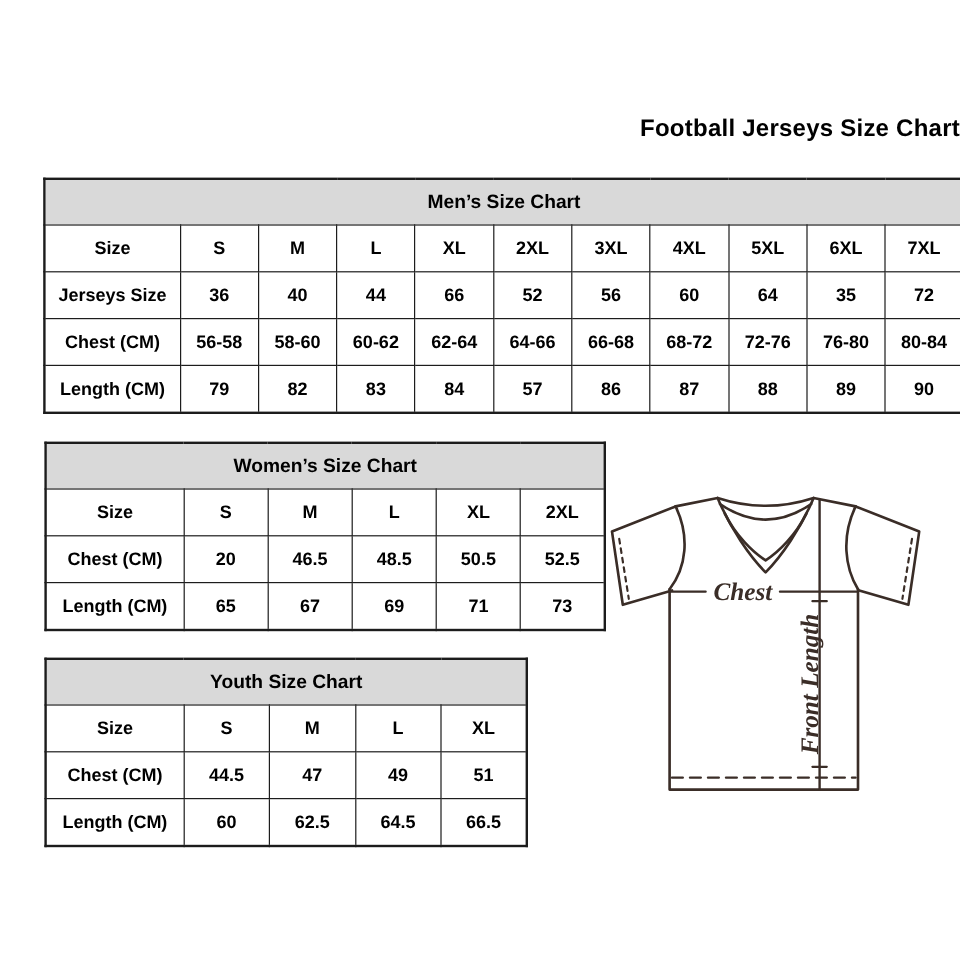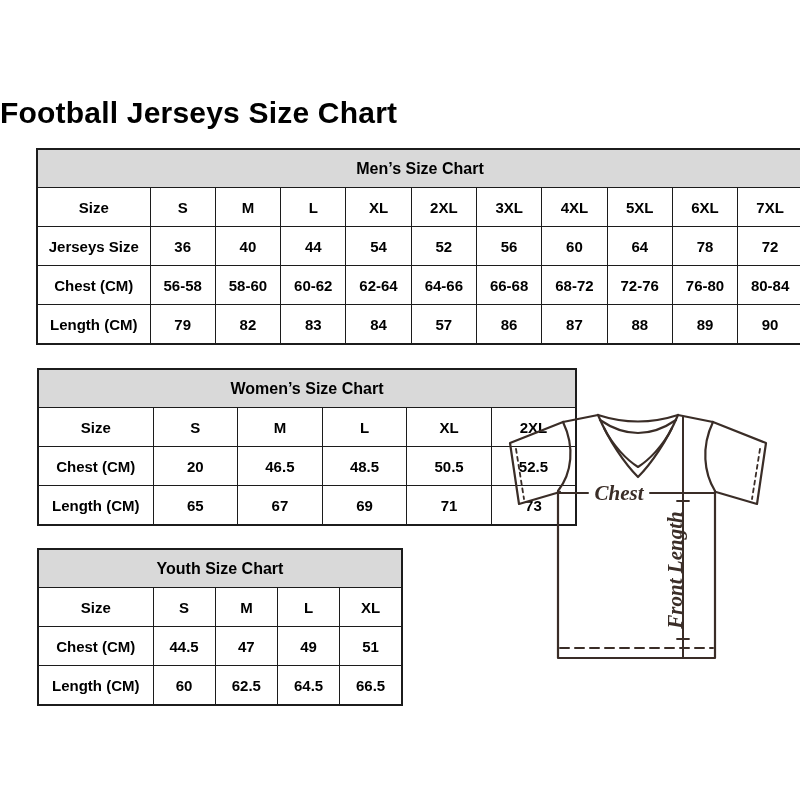--- a/index.html
+++ b/index.html
@@ -9,39 +9,39 @@
     --line:#3a2d27;
   }
   html,body{margin:0;padding:0;}
   body{
     width:800px;height:800px;background:#ffffff;
     font-family:"Liberation Sans",sans-serif;color:var(--ink);
   }
   .page{position:relative;width:800px;height:800px;overflow:hidden;background:#ffffff;}
   .page-title{
     position:absolute;left:0;right:0;top:96px;
-    text-align:left;font-size:30px;font-weight:bold;letter-spacing:0.2px;
+    text-align:right;font-size:20px;font-weight:bold;letter-spacing:0.2px;
   }
   table{
     position:absolute;border-collapse:collapse;table-layout:fixed;
     border:2px solid var(--border);background:#ffffff;
   }
   th,td{
     border:1.5px solid var(--border);
     text-align:center;vertical-align:middle;
     font-weight:bold;font-size:15px;height:38px;padding:0;
     white-space:nowrap;overflow:hidden;
   }
   tr.hdr th{
     background:var(--header-bg);
     font-size:16px;height:37px;
   }
   #men-table{left:36px;top:148px;width:768px;}
-  #women-table{left:37px;top:368px;width:540px;}
-  #youth-table{left:37px;top:548px;width:366px;}
+  #women-table{left:37px;top:368px;width:468px;}
+  #youth-table{left:37px;top:548px;width:403px;}
   .jersey{position:absolute;left:503px;top:401px;}
   .jlabel{
     font-family:"Liberation Serif",serif;
     font-style:italic;font-weight:bold;
     font-size:21px;fill:var(--line);
   }
 </style>
 </head>
 <body>
 
@@ -68,26 +68,26 @@
           <td>4XL</td>
           <td>5XL</td>
           <td>6XL</td>
           <td>7XL</td>
         </tr>
         <tr>
           <th>Jerseys Size</th>
           <td>36</td>
           <td>40</td>
           <td>44</td>
-          <td>54</td>
+          <td>66</td>
           <td>52</td>
           <td>56</td>
           <td>60</td>
           <td>64</td>
-          <td>78</td>
+          <td>35</td>
           <td>72</td>
         </tr>
         <tr>
           <th>Chest (CM)</th>
           <td>56-58</td>
           <td>58-60</td>
           <td>60-62</td>
           <td>62-64</td>
           <td>64-66</td>
           <td>66-68</td>

